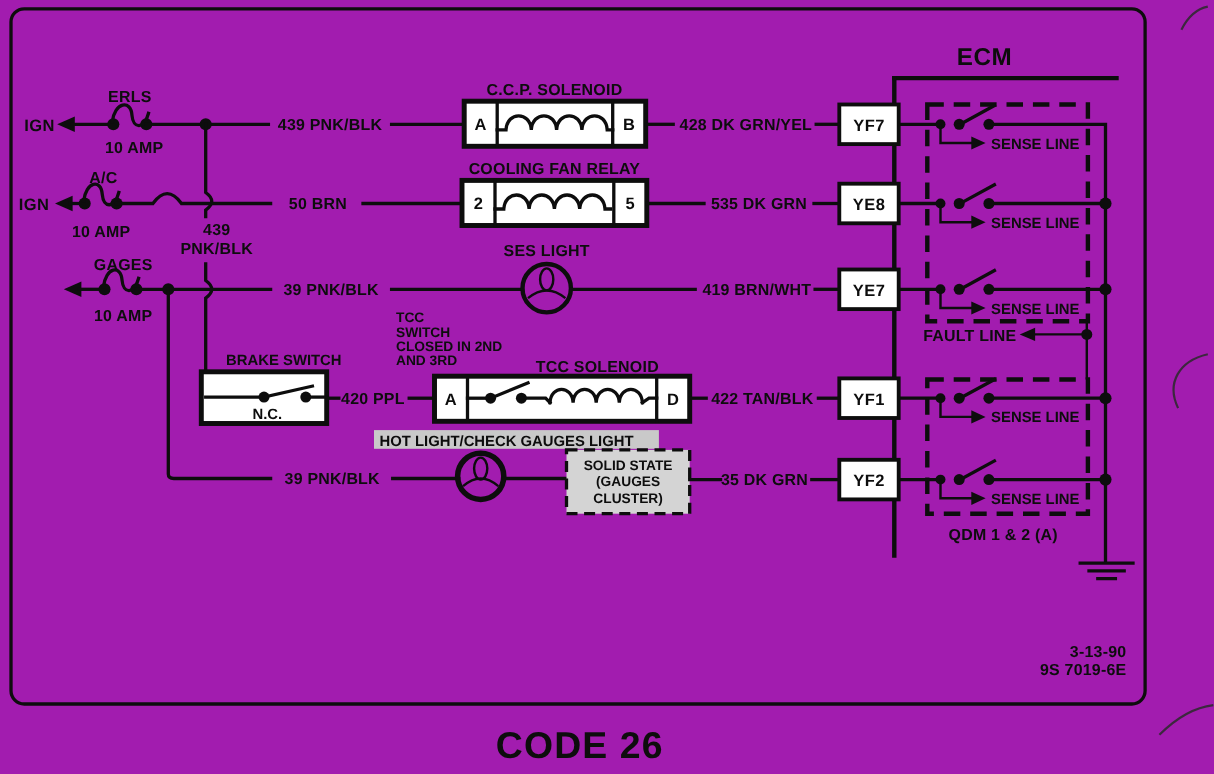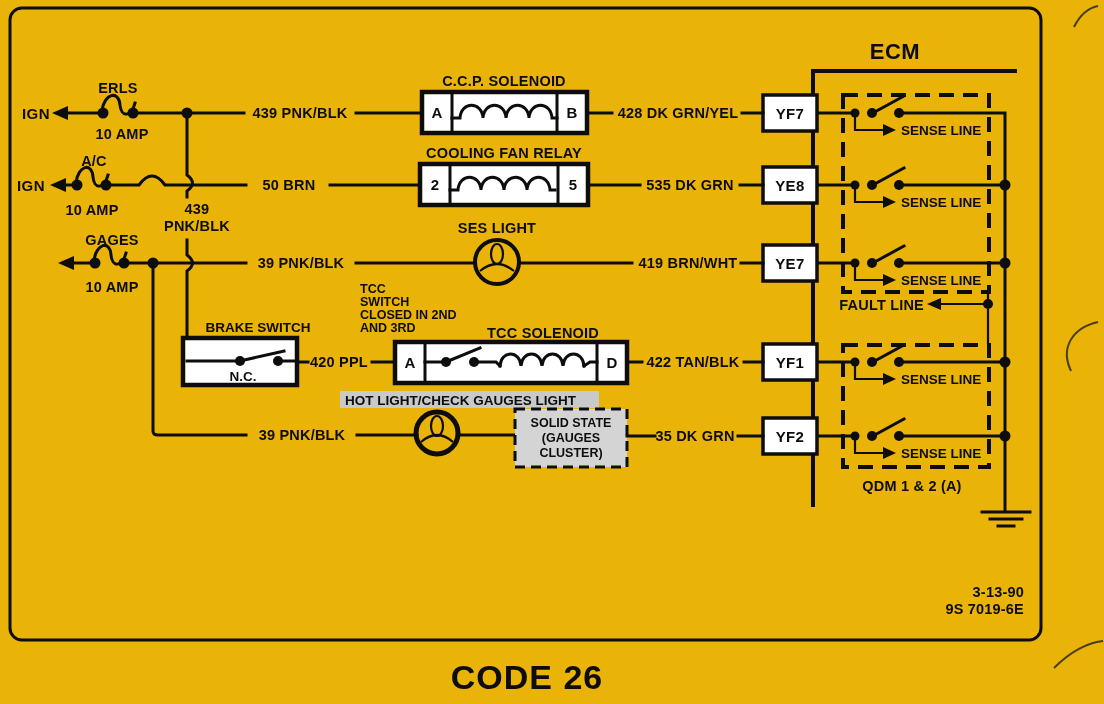--- a/index.html
+++ b/index.html
@@ -1,16 +1,16 @@
 <!DOCTYPE html>
 <html><head>
 <meta charset="utf-8">
 <style>
   html,body{margin:0;padding:0;background:#f2f2f0;}
-  #stage{position:relative;width:1104px;height:704px;background:#eab308;overflow:hidden;}
+  #stage{position:relative;width:1104px;height:704px;background:#a21caf;overflow:hidden;}
   svg{position:absolute;left:0;top:0;}
   svg text{font-family:"Liberation Sans","DejaVu Sans",sans-serif;font-weight:bold;fill:#0d0d0d;}
   .t12{font-size:12.5px;}
   .t13{font-size:13.5px;}
   .t14{font-size:14.5px;letter-spacing:.2px;}
   .t15{font-size:15px;letter-spacing:.4px;}
   .t22{font-size:22px;letter-spacing:.5px;}
   .t34{font-size:34px;letter-spacing:1px;}
   .mid{text-anchor:middle;}
   .end{text-anchor:end;}

